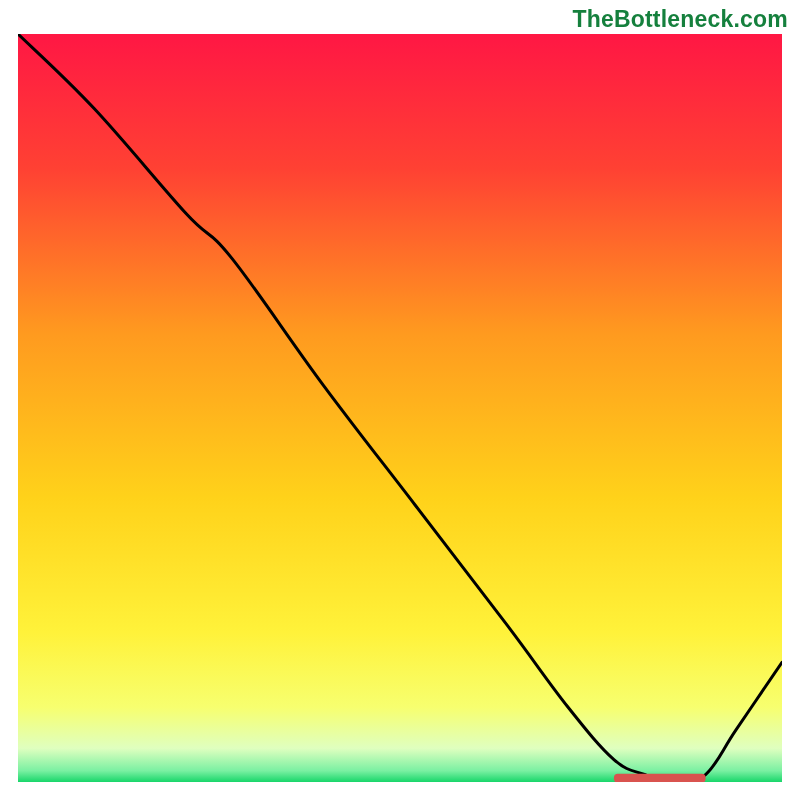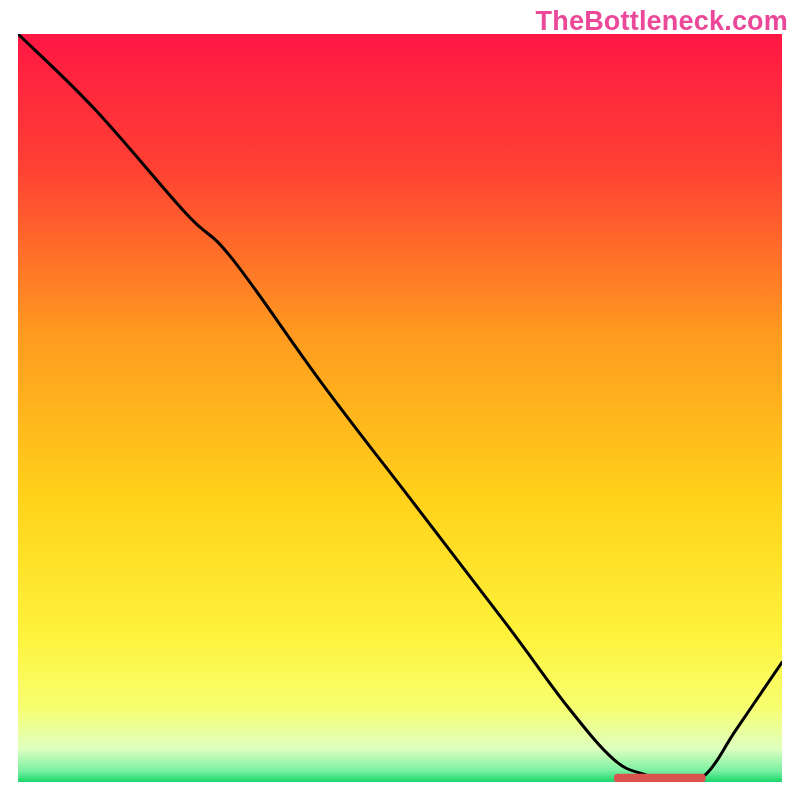--- a/index.html
+++ b/index.html
@@ -13,23 +13,23 @@
   }
   .frame {
     position: relative;
     width: 800px;
     height: 800px;
   }
   .watermark {
     position: absolute;
     top: 6px;
     right: 12px;
-    font-size: 27px;
+    font-size: 23px;
     font-weight: 600;
-    color: #ec4899;
+    color: #15803d;
     letter-spacing: 0.2px;
     user-select: none;
   }
   .plot {
     position: absolute;
     left: 18px;
     top: 34px;
     width: 764px;
     height: 748px;
   }

